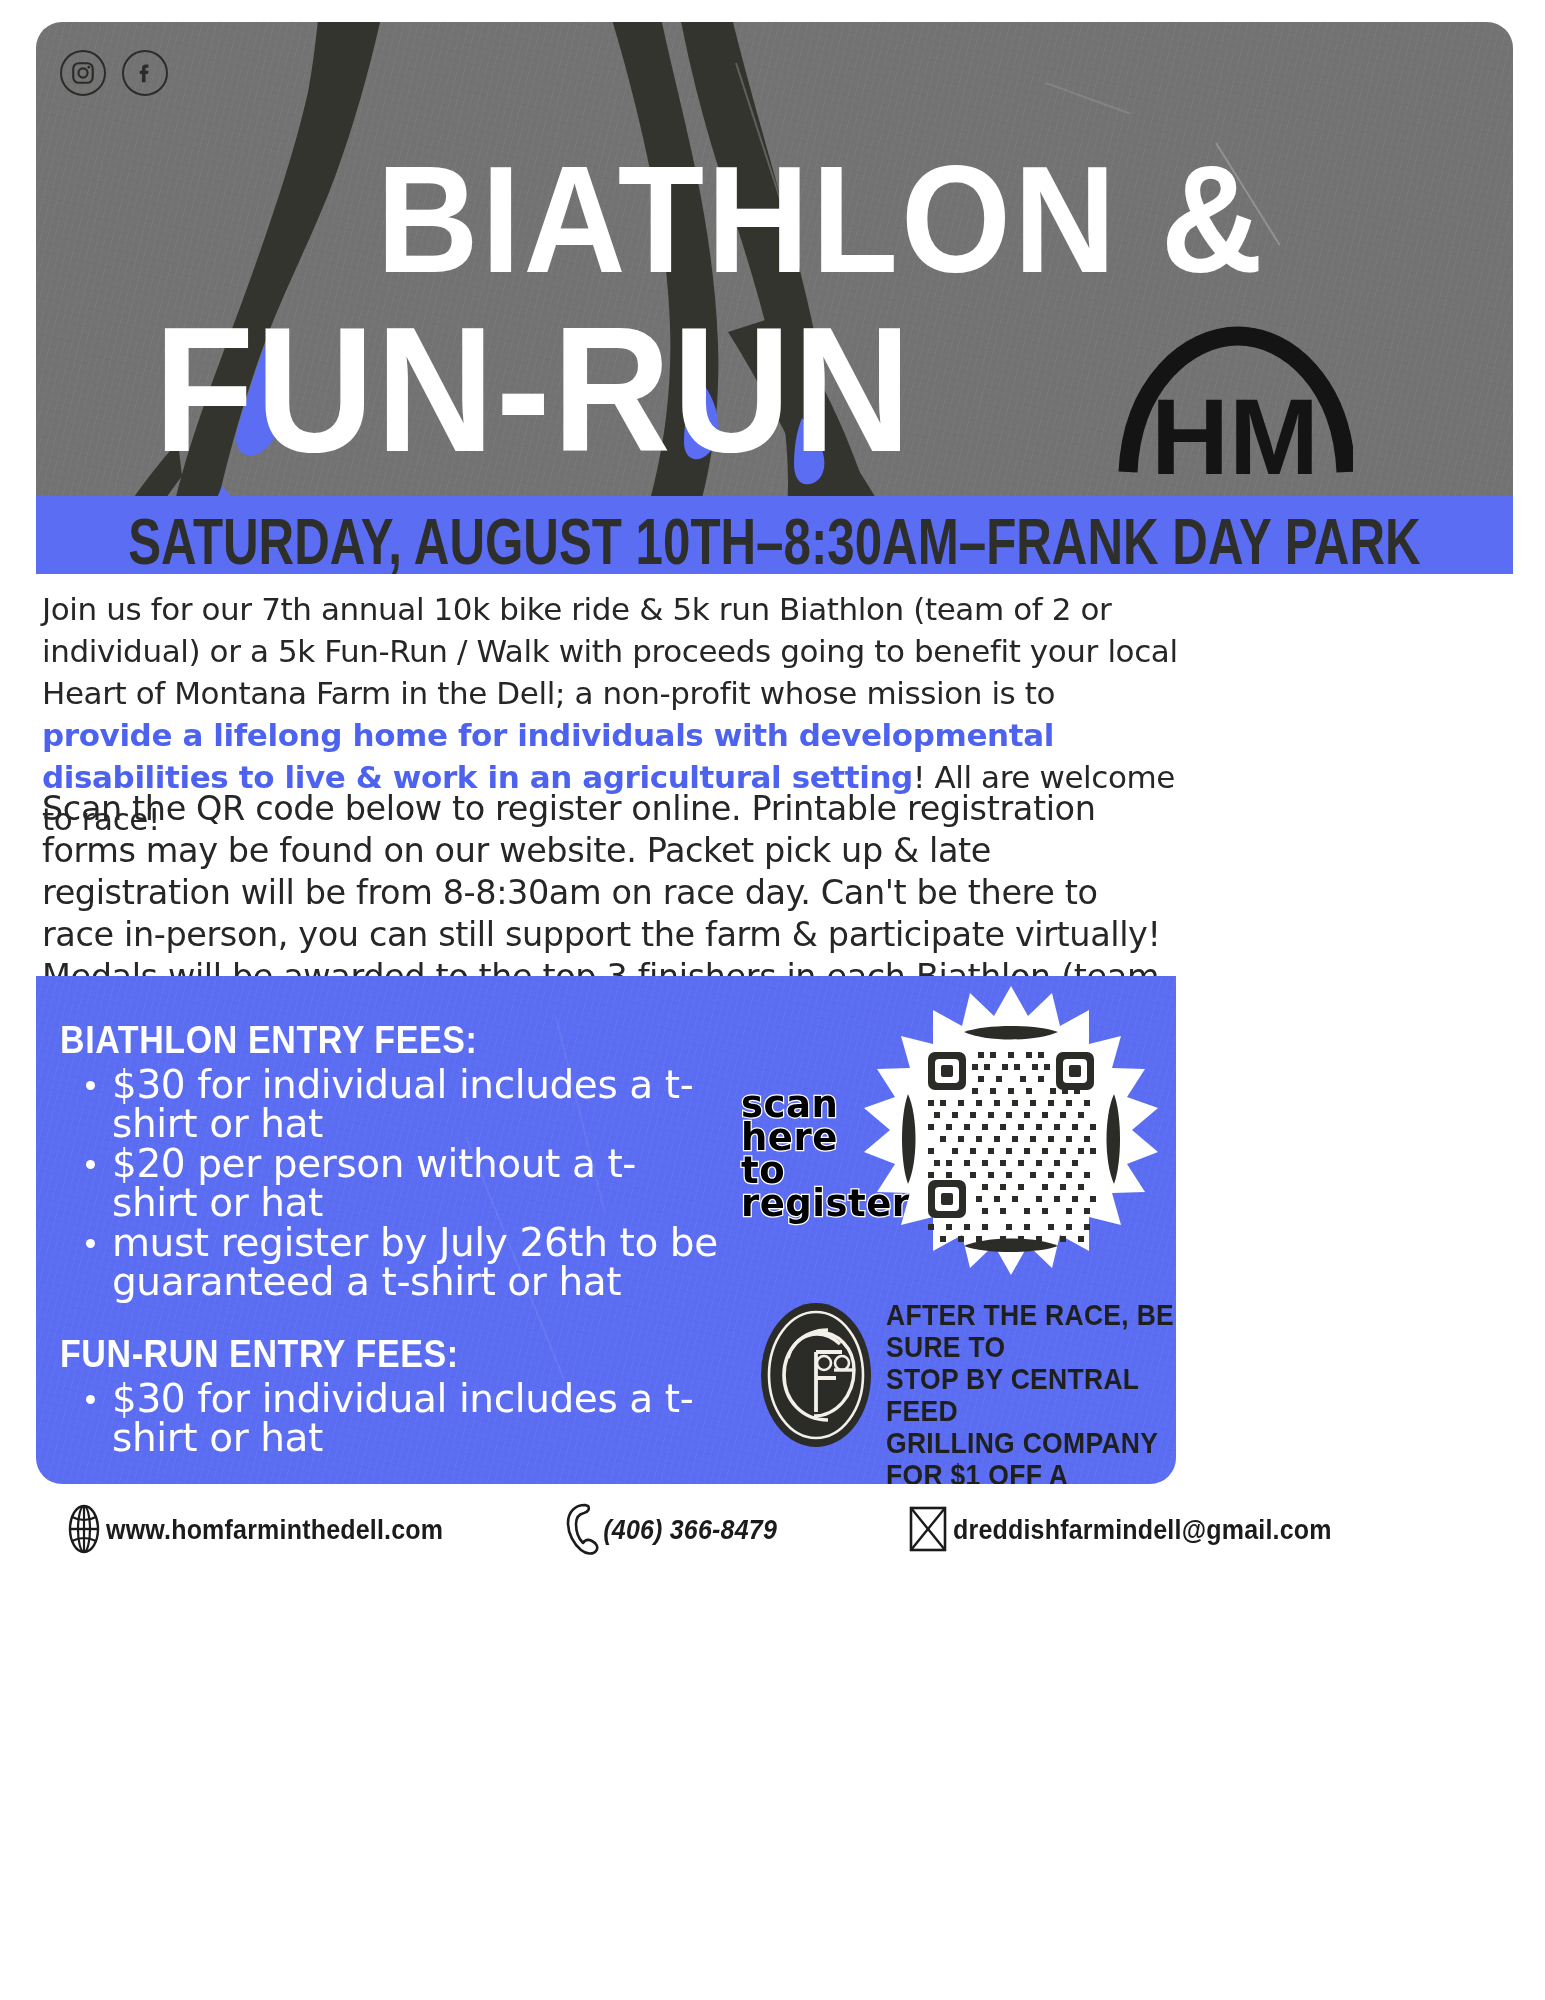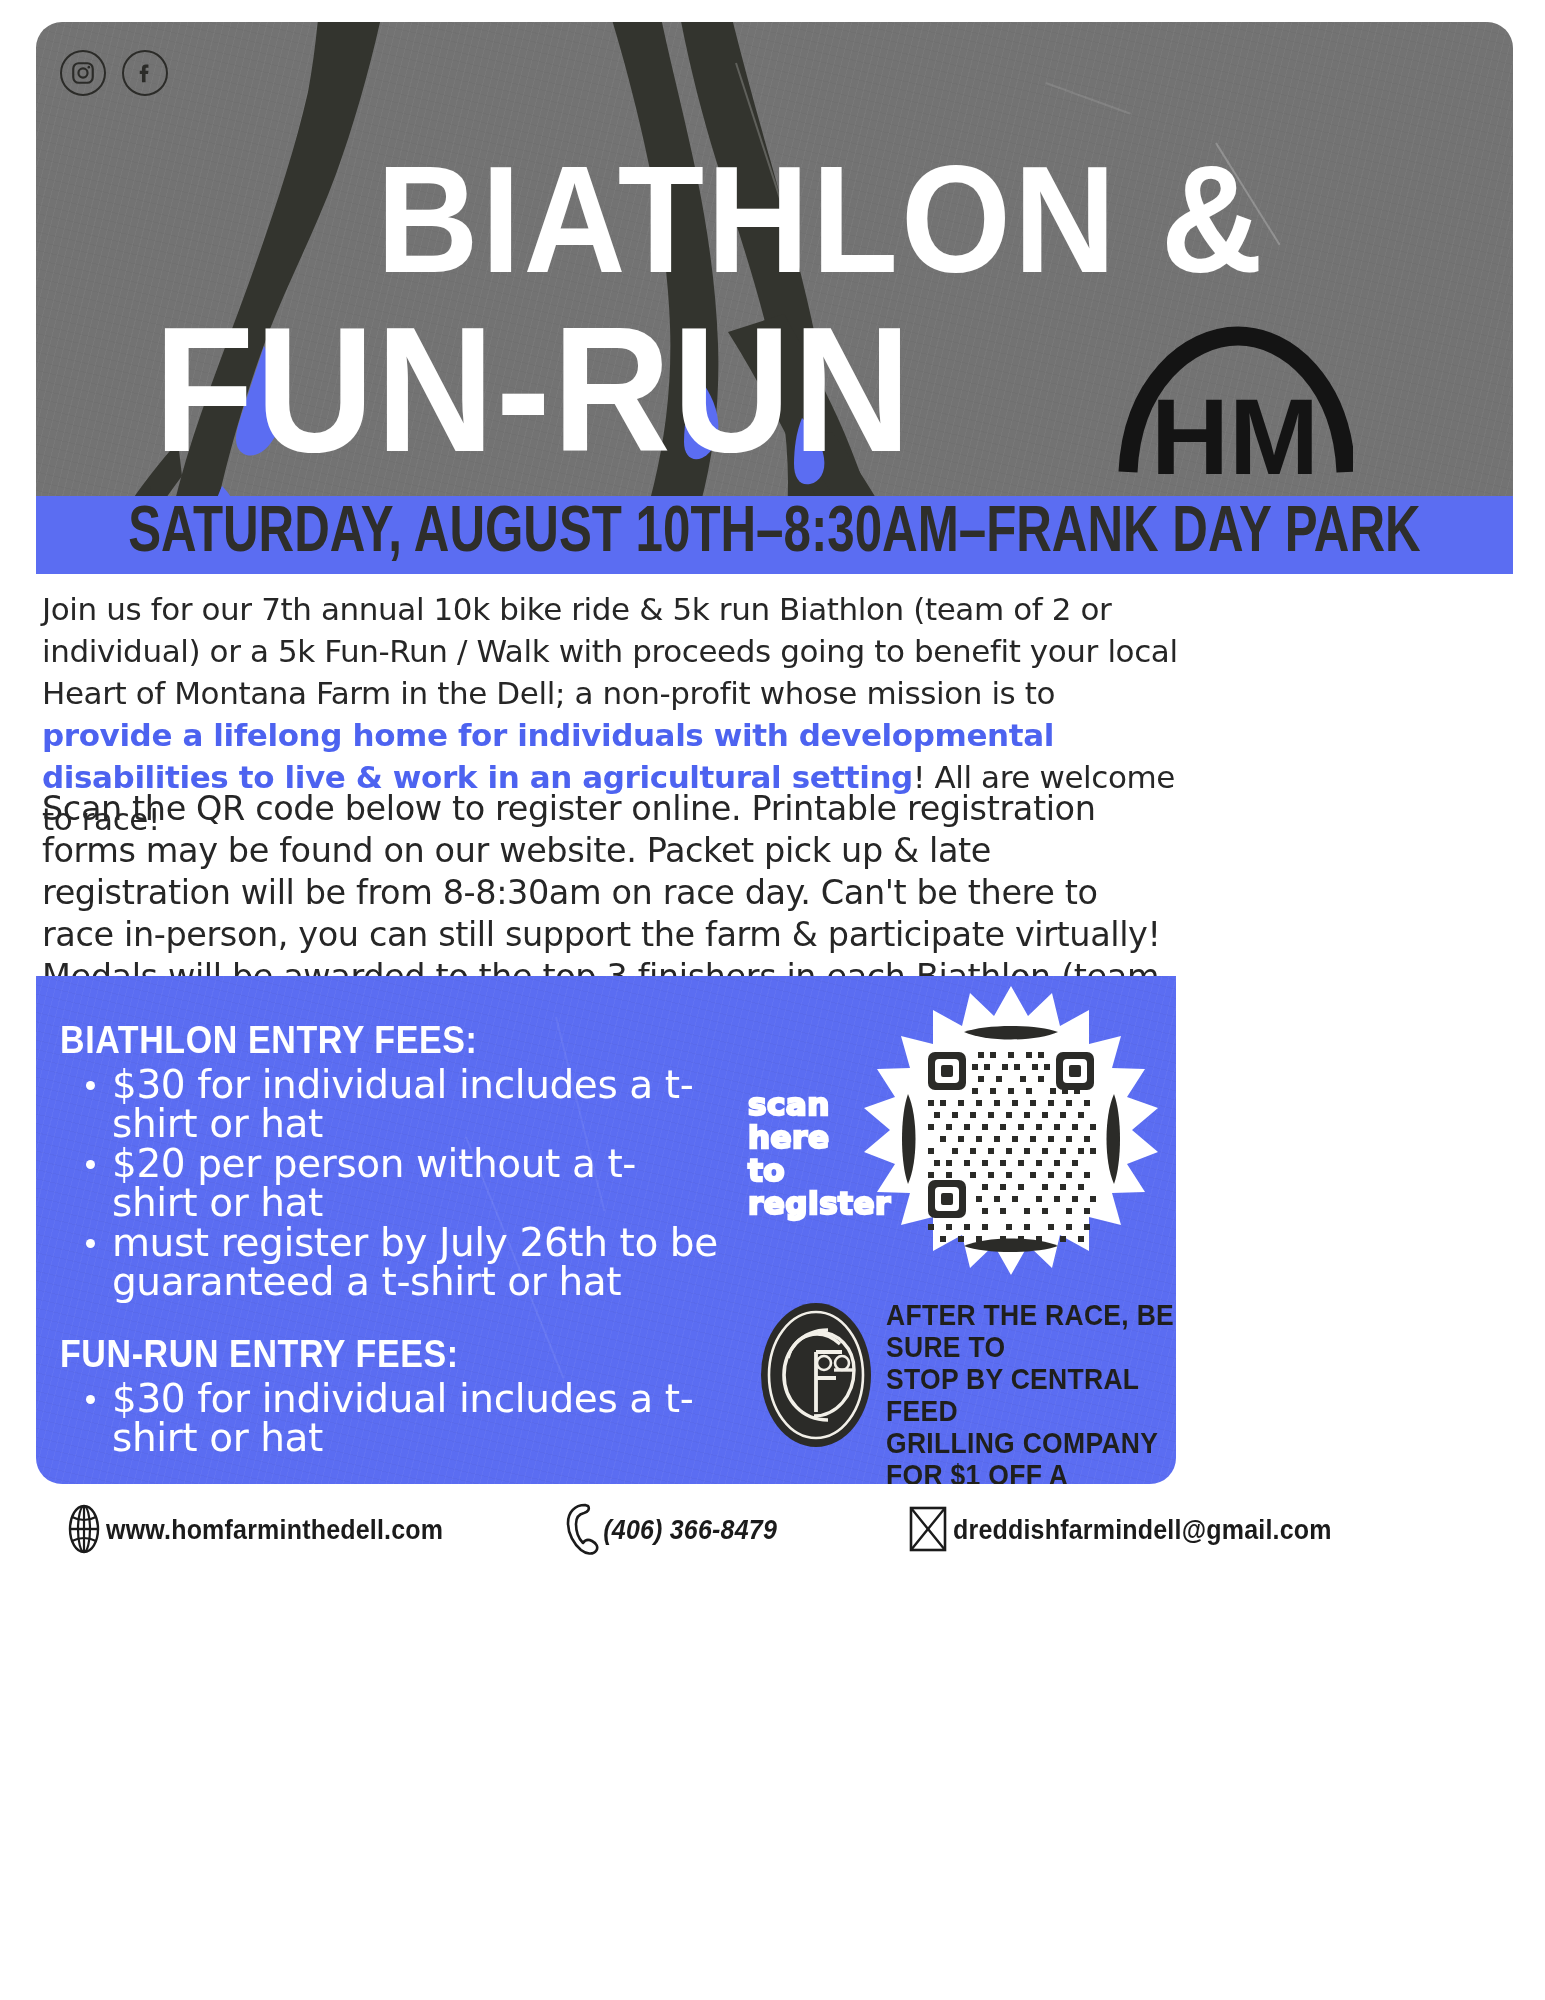--- a/index.html
+++ b/index.html
@@ -118,21 +118,21 @@
 
   
   .date-banner {
     position: absolute;
     left: 36px;
     top: 496px;
     width: 1477px;
     height: 78px;
     background: #5b6df2;
     display: flex;
-    align-items: flex-start;
+    align-items: flex-end;
     justify-content: center;
     overflow: hidden;
     z-index: 8;
   }
   .date-text {
     font-family: "Liberation Sans Narrow", "Liberation Sans", sans-serif;
     font-weight: 700;
     font-size: 56px;
     letter-spacing: 0px;
     color: #2e2e2b;
@@ -231,27 +231,27 @@
   .qr-block {
     position: absolute;
     left: 700px;
     top: 12px;
     width: 430px;
     height: 300px;
     z-index: 5;
   }
   .scan-label {
     position: absolute;
-    left: 12px;
+    left: 5px;
     top: 100px;
     font-family: "DejaVu Sans", sans-serif;
     font-weight: 700;
-    font-size: 31px;
+    font-size: 37px;
     line-height: 33px;
-    color: #ffffff;
+    color: #000000;
     -webkit-text-stroke: 2.4px #ffffff;
     paint-order: stroke fill;
     letter-spacing: 0.5px;
   }
   .starburst {
     position: absolute;
     left: 120px;
     top: -4px;
     width: 310px;
     height: 310px;

